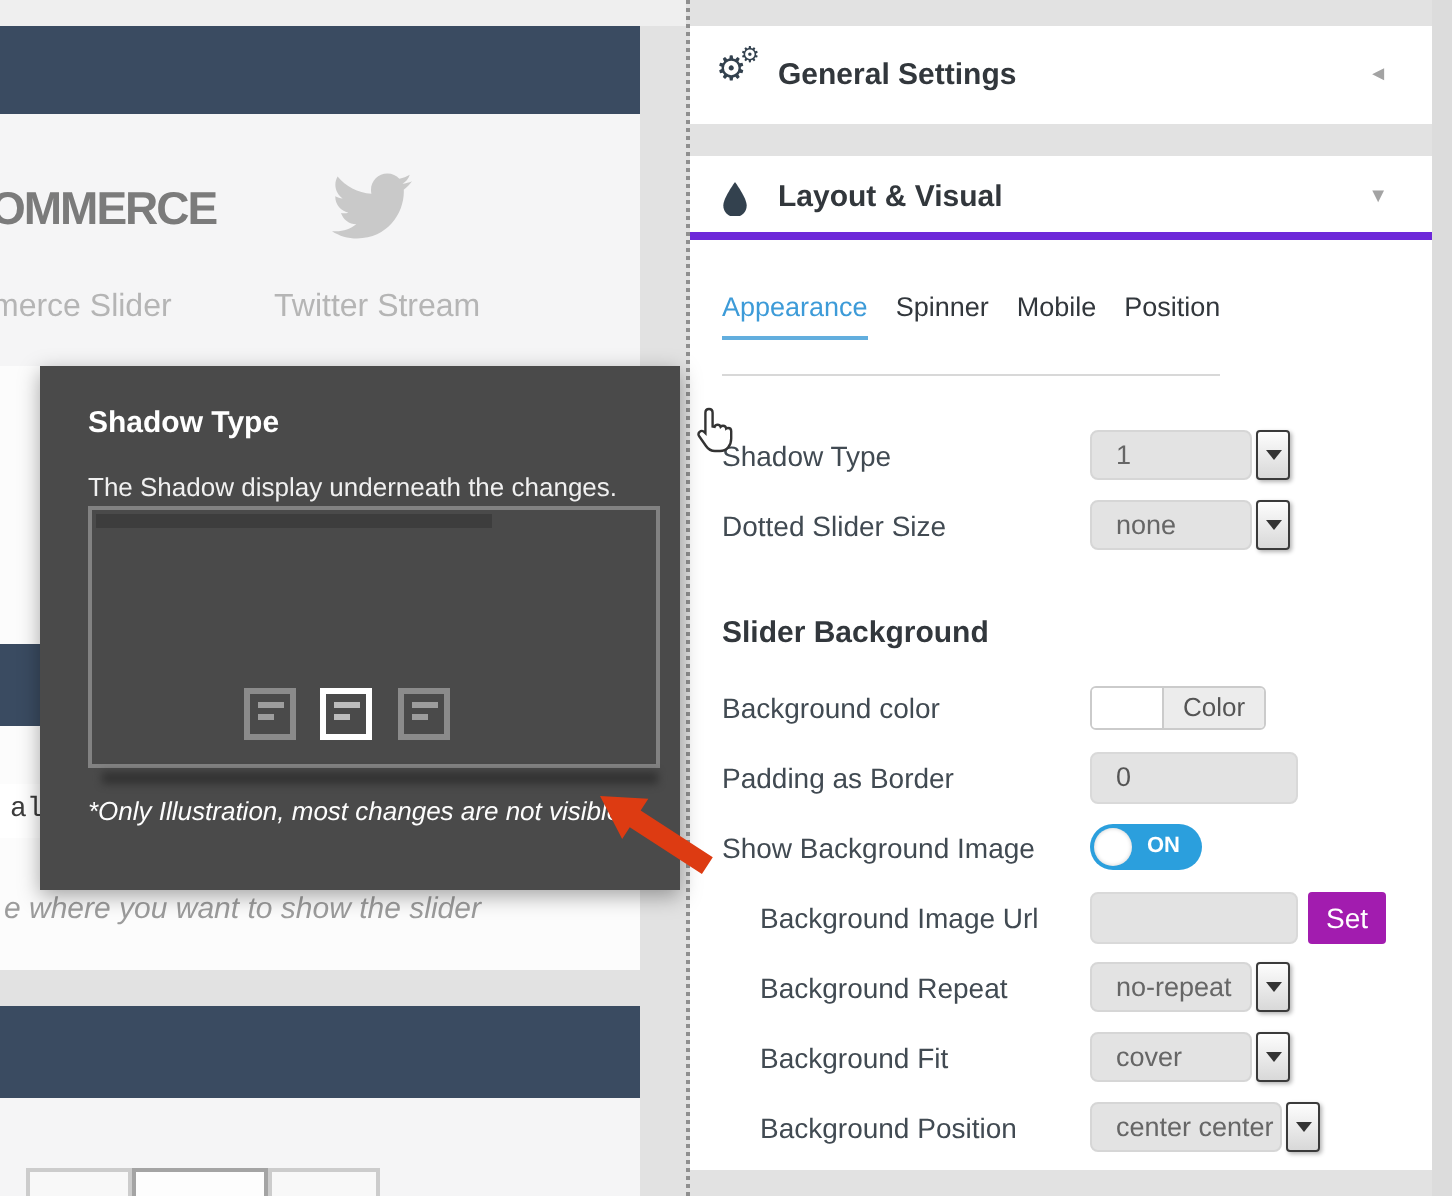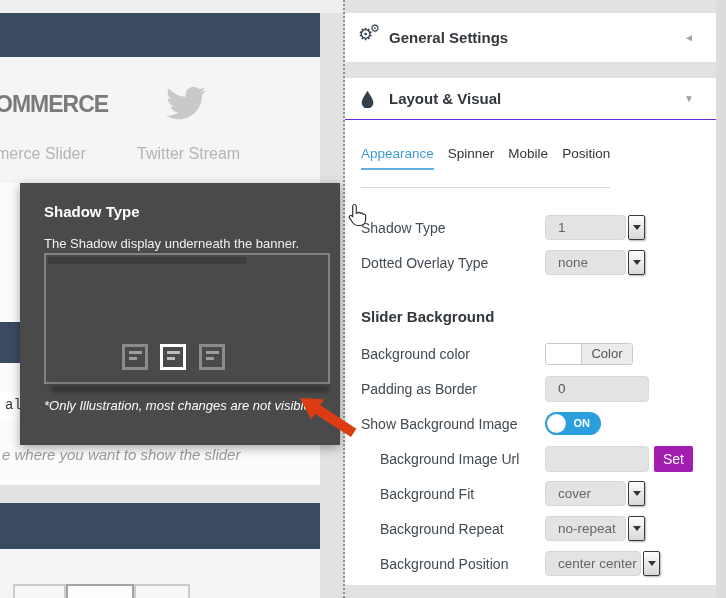--- a/index.html
+++ b/index.html
@@ -49,21 +49,21 @@
 
   .red-arrow { position:absolute; left:292px; top:382px; z-index:6; }
   .divider { position:absolute; left:343px; top:0; height:598px; width:0;
              border-left:2px dotted #8f8f8f; z-index:4; }
   .cursor-hand { position:absolute; left:348px; top:203px; z-index:9; }
 
   
   .card { position:absolute; left:345px; width:371px; background:#ffffff; z-index:2; }
   .card-general { top:13px; height:49px; }
   .card-layout { top:78px; height:507px; }
-  .card-header { position:relative; height:42px; border-bottom:1px solid #6d28d9; }
+  .card-header { position:relative; height:42px; border-bottom:4px solid #6d28d9; }
   .card-general .card-header { border-bottom:none; height:49px; }
   .hdr-icon { position:absolute; left:13px; top:11px; width:24px; height:24px; color:#33414e; }
   .gears { position:relative; display:block; width:24px; height:24px; }
   .gear-main { position:absolute; left:0; top:2px; font-size:17px; line-height:17px; }
   .gear-small { position:absolute; left:12px; top:-1px; font-size:11px; line-height:11px; }
   .card-title { position:absolute; left:44px; top:0; line-height:42px; font-size:15px; font-weight:bold; color:#32373c; }
   .card-general .card-title { line-height:49px; }
   .collapse-icon { position:absolute; right:22px; top:0; line-height:42px; font-size:10px; color:#a3a3a3; cursor:pointer; }
   .card-general .collapse-icon { line-height:49px; }
   .drop-icon { position:absolute; left:16px; top:13px; }
@@ -131,21 +131,21 @@
   <div class="nav-bar nav-bottom"></div>
 
   <div class="bottom-light">
     <div class="mini-box mini-1"></div>
     <div class="mini-box mini-2"></div>
     <div class="mini-box mini-3"></div>
   </div>
 
   <div class="tooltip">
     <div class="tt-title">Shadow Type</div>
-    <div class="tt-desc">The Shadow display underneath the banner.</div>
+    <div class="tt-desc">The Shadow display underneath the changes.</div>
     <div class="tt-illus">
       <div class="tt-topbar"></div>
       <div class="sbox sbox-1">
         <div class="sbar1"></div>
         <div class="sbar2"></div>
       </div>
       <div class="sbox sbox-2">
         <div class="sbar1"></div>
         <div class="sbar2"></div>
       </div>
@@ -205,21 +205,21 @@
         <label>Shadow Type</label>
         <div class="sel">
           <div class="sel-box">1</div>
           <div class="sel-btn">
               <div class="tri-down"></div>
             </div>
         </div>
       </div>
 
       <div class="row">
-        <label>Dotted Overlay Type</label>
+        <label>Dotted Slider Size</label>
         <div class="sel">
           <div class="sel-box">none</div>
           <div class="sel-btn">
               <div class="tri-down"></div>
             </div>
         </div>
       </div>
 
       <div class="section-heading">Slider Background</div>
 
@@ -244,33 +244,33 @@
         </div>
       </div>
 
       <div class="row indent">
         <label>Background Image Url</label>
         <input class="txt-input" type="text" value="" style="">
         <button class="set-btn">Set</button>
       </div>
 
       <div class="row indent">
+        <label>Background Repeat</label>
+        <div class="sel">
+          <div class="sel-box">no-repeat</div>
+          <div class="sel-btn">
+              <div class="tri-down"></div>
+            </div>
+        </div>
+      </div>
+
+      <div class="row indent">
         <label>Background Fit</label>
         <div class="sel">
           <div class="sel-box">cover</div>
-          <div class="sel-btn">
-              <div class="tri-down"></div>
-            </div>
-        </div>
-      </div>
-
-      <div class="row indent">
-        <label>Background Repeat</label>
-        <div class="sel">
-          <div class="sel-box">no-repeat</div>
           <div class="sel-btn">
               <div class="tri-down"></div>
             </div>
         </div>
       </div>
 
       <div class="row indent">
         <label>Background Position</label>
         <div class="sel">
           <div class="sel-box wide">center center</div>

